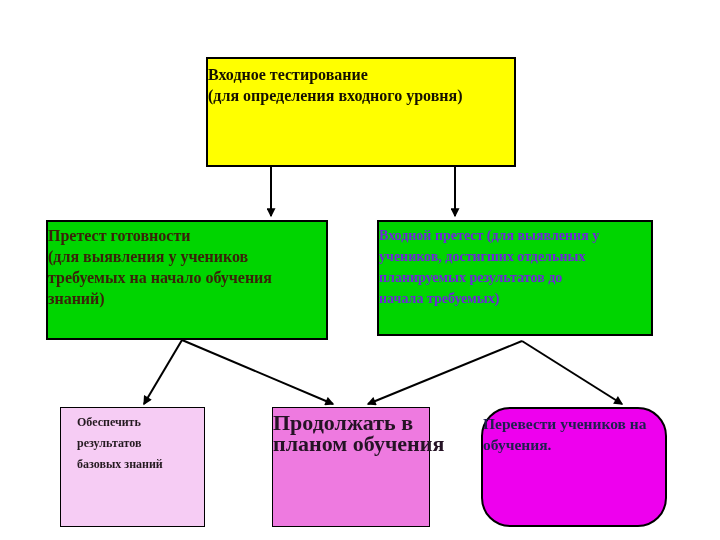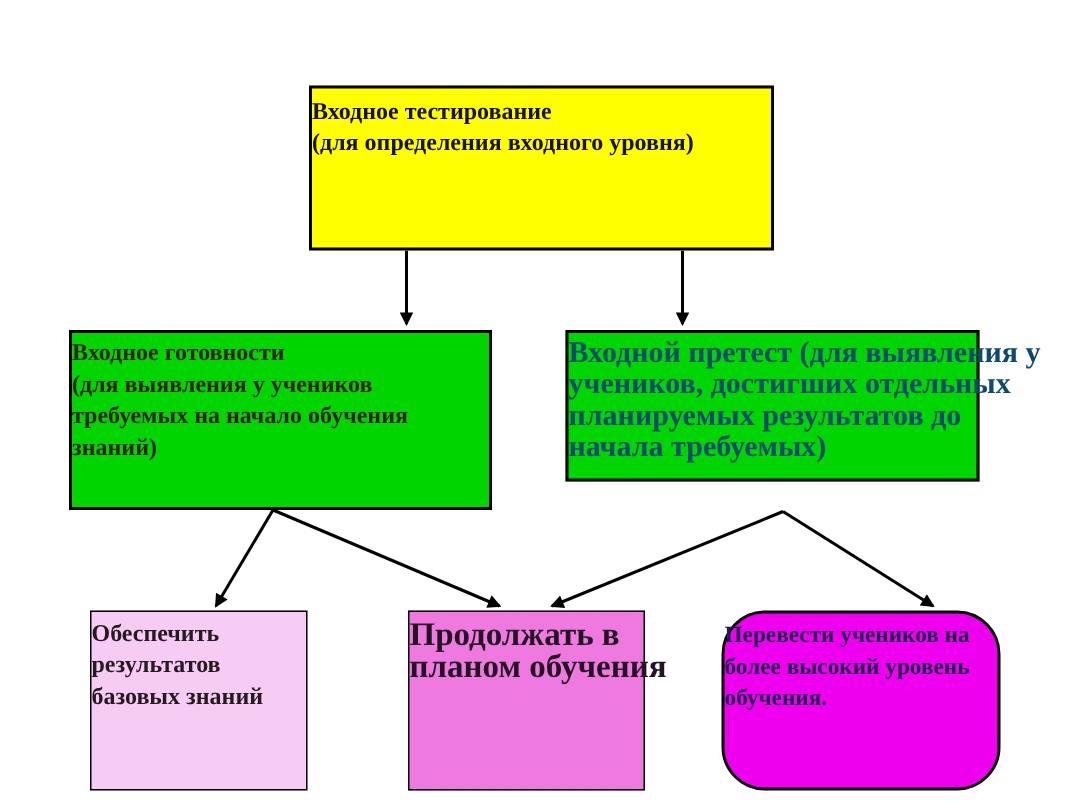--- a/index.html
+++ b/index.html
@@ -14,26 +14,26 @@
   .ln{white-space:nowrap;}
   .box-yellow{
     left:206px;top:57px;width:310px;height:110px;
     background:#ffff00;color:#151000;font-size:16px;padding-top:5px;
   }
   .box-green-left{
     left:46px;top:220px;width:282px;height:120px;
     background:#00d500;color:#3a2309;font-size:16px;padding-top:3px;
   }
   .box-green-right{
-    left:377px;top:220px;width:276px;height:101px;
-    background:#00d500;color:#0c4a6e;font-size:20px;padding-top:3px;
+    left:377px;top:220px;width:276px;height:116px;
+    background:#00d500;color:#6d28d9;font-size:14px;padding-top:3px;
   }
   .box-pink-light{
     left:60px;top:407px;width:145px;height:120px;
-    background:#f6ccf4;color:#241a20;font-size:16px;padding-top:4px;border-width:1.5px;
+    background:#f6ccf4;color:#241a20;font-size:12px;padding-top:4px;border-width:1.5px;padding-left:16px;
   }
   .box-orchid{
     left:272px;top:407px;width:158px;height:120px;
     background:#ee7ae0;color:#251325;font-size:22px;padding-top:4px;border-width:1.5px;
   }
   .box-magenta{
     left:481px;top:407px;width:186px;height:120px;
     background:#ee00ee;color:#1f1f4e;font-size:15.5px;padding-top:4px;border-radius:29px;
   }
   .arrows{position:absolute;left:0;top:0;width:720px;height:540px;z-index:1;pointer-events:none;}
@@ -43,21 +43,21 @@
 <body>
 
 <div class="slide">
 
   <div class="box box-yellow">
     <div class="ln">Входное тестирование</div>
     <div class="ln">(для определения входного уровня)</div>
   </div>
 
   <div class="box box-green-left">
-    <div class="ln">Входное готовности</div>
+    <div class="ln">Претест готовности</div>
     <div class="ln">(для выявления у учеников</div>
     <div class="ln">требуемых на начало обучения</div>
     <div class="ln">знаний)</div>
   </div>
 
   <div class="box box-green-right">
     <div class="ln">Входной претест (для выявления у</div>
     <div class="ln">учеников, достигших отдельных</div>
     <div class="ln">планируемых результатов до</div>
     <div class="ln">начала требуемых)</div>
@@ -69,21 +69,20 @@
     <div class="ln">базовых знаний</div>
   </div>
 
   <div class="box box-orchid">
     <div class="ln">Продолжать в</div>
     <div class="ln">планом обучения</div>
   </div>
 
   <div class="box box-magenta">
     <div class="ln">Перевести учеников на</div>
-    <div class="ln">более высокий уровень</div>
     <div class="ln">обучения.</div>
   </div>
 
   <svg class="arrows" viewBox="0 0 720 540" xmlns="http://www.w3.org/2000/svg">
     <defs>
       <marker id="ah" viewBox="0 0 10 10" refX="8.5" refY="5" markerWidth="5.5" markerHeight="4.5" orient="auto-start-reverse">
         <path d="M0,0 L10,5 L0,10 Z" fill="#000"></path>
       </marker>
     </defs>
     <line x1="271" y1="167" x2="271" y2="216" marker-end="url(#ah)"></line>

